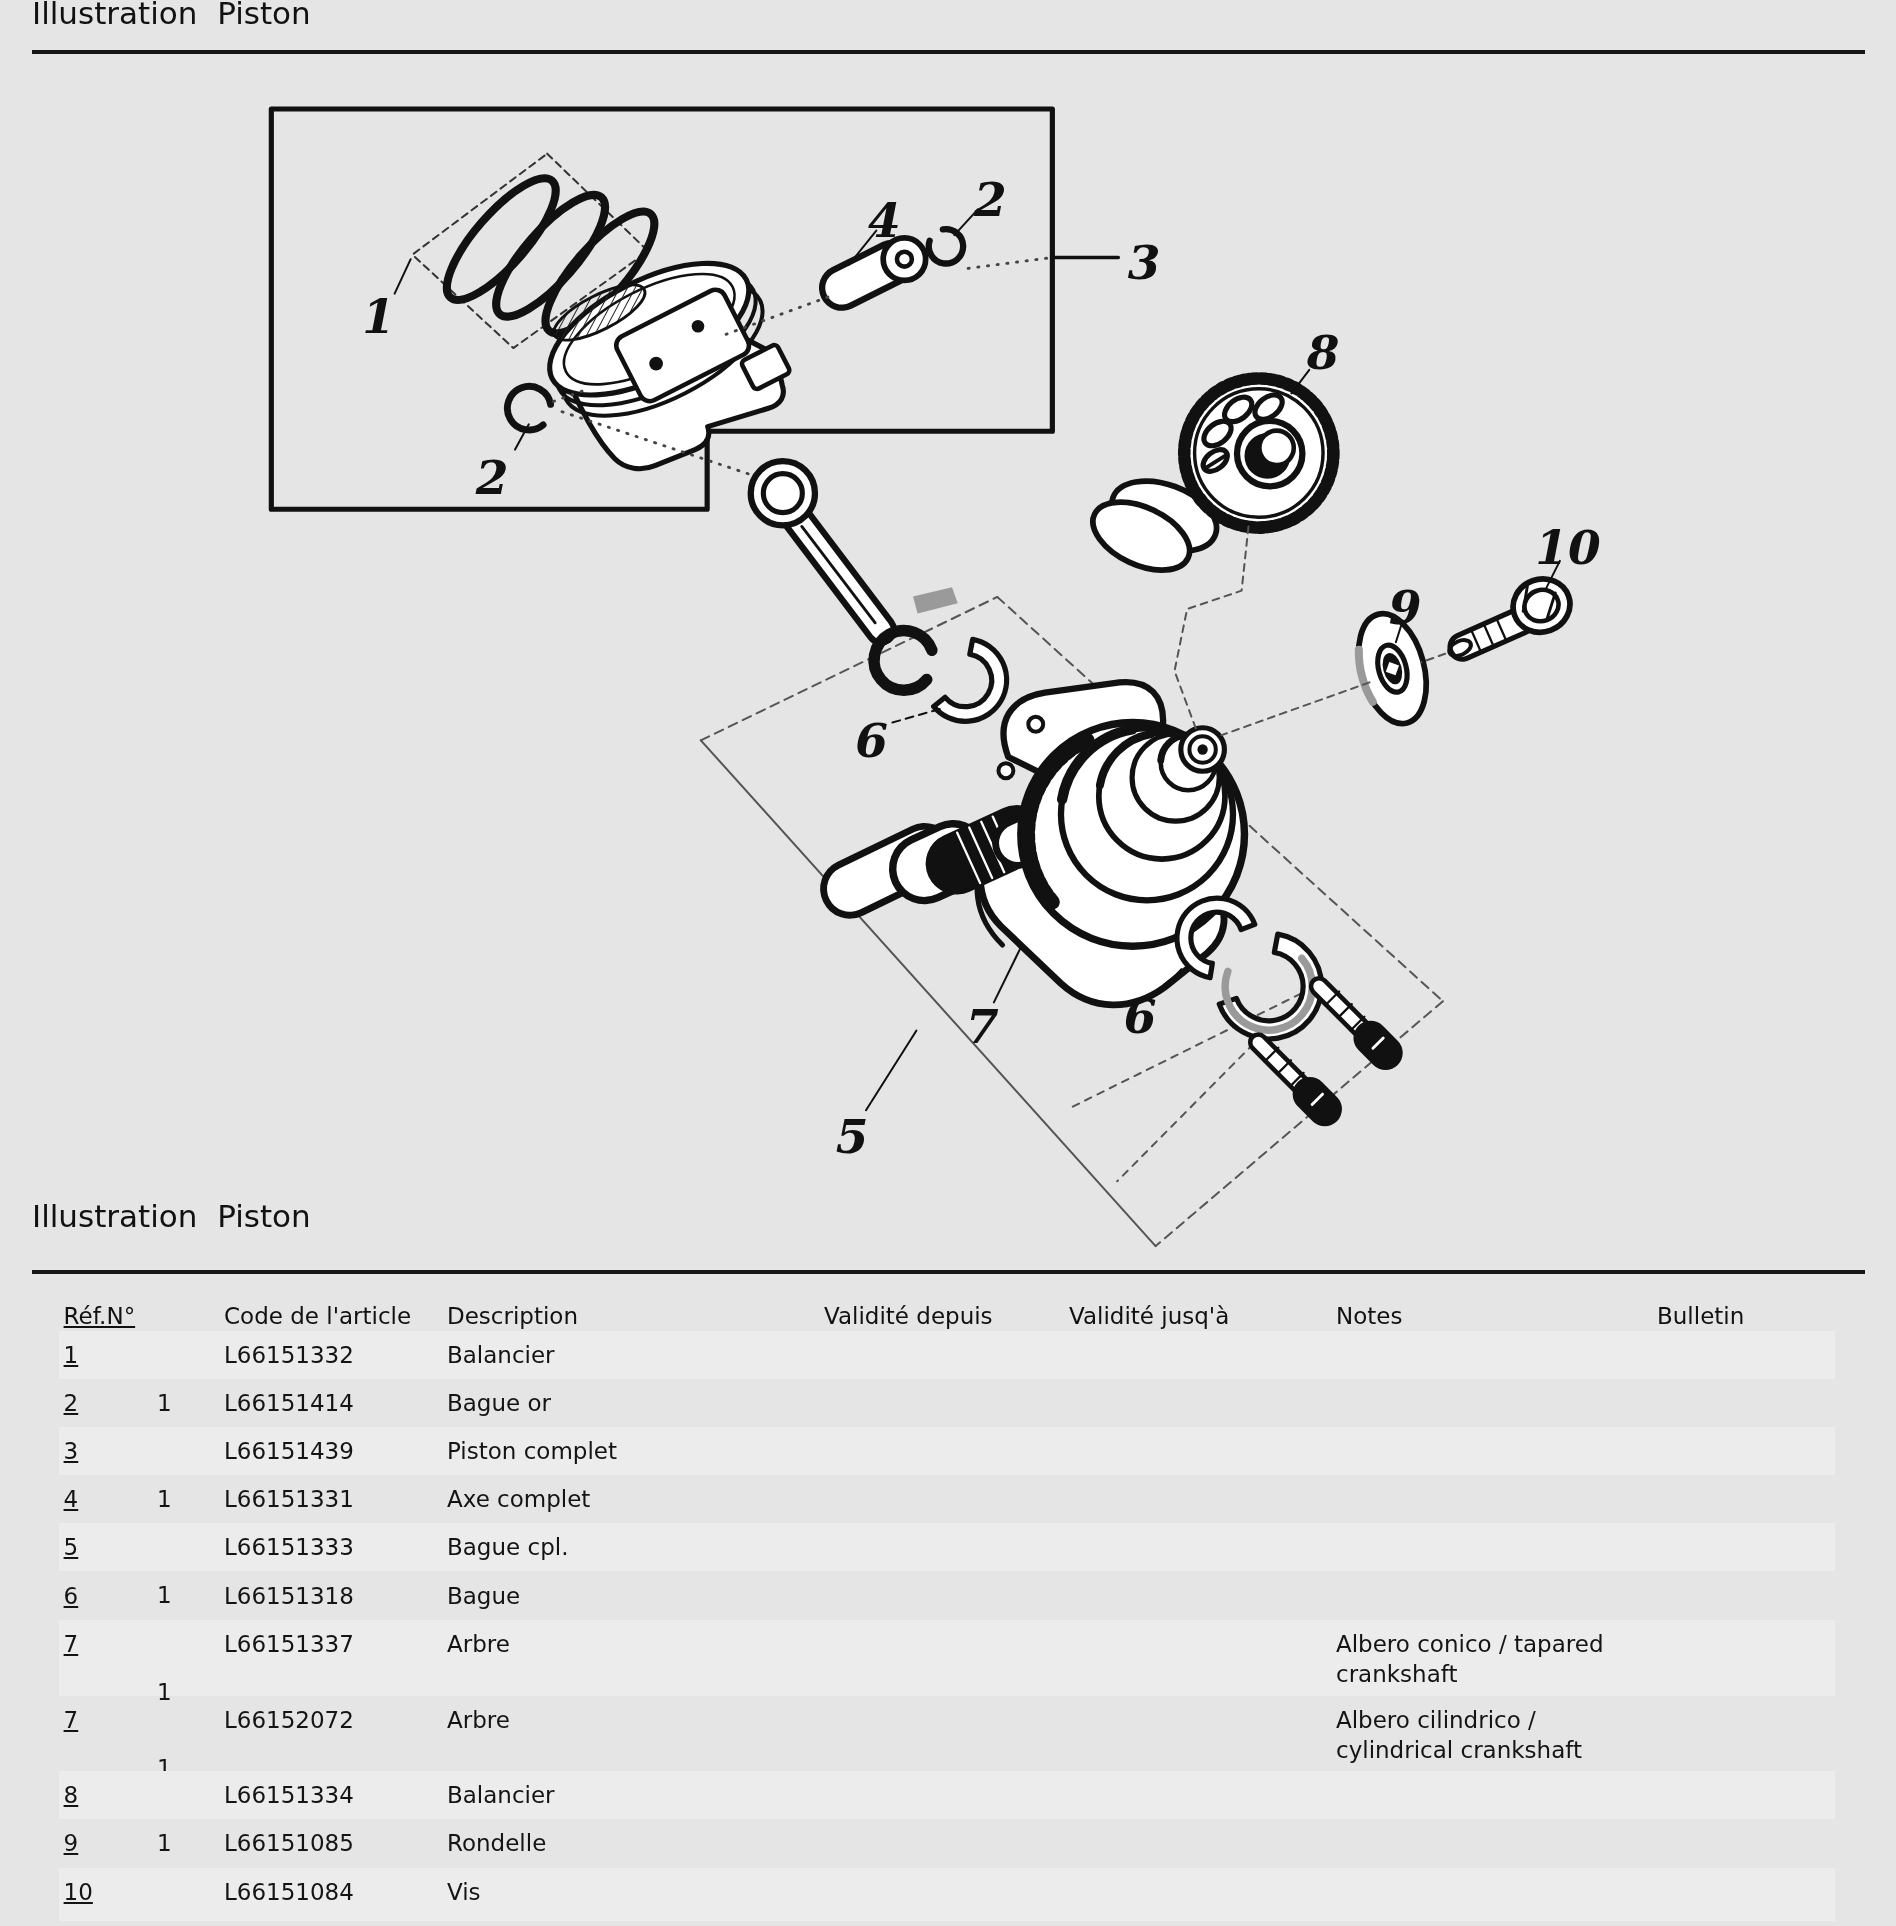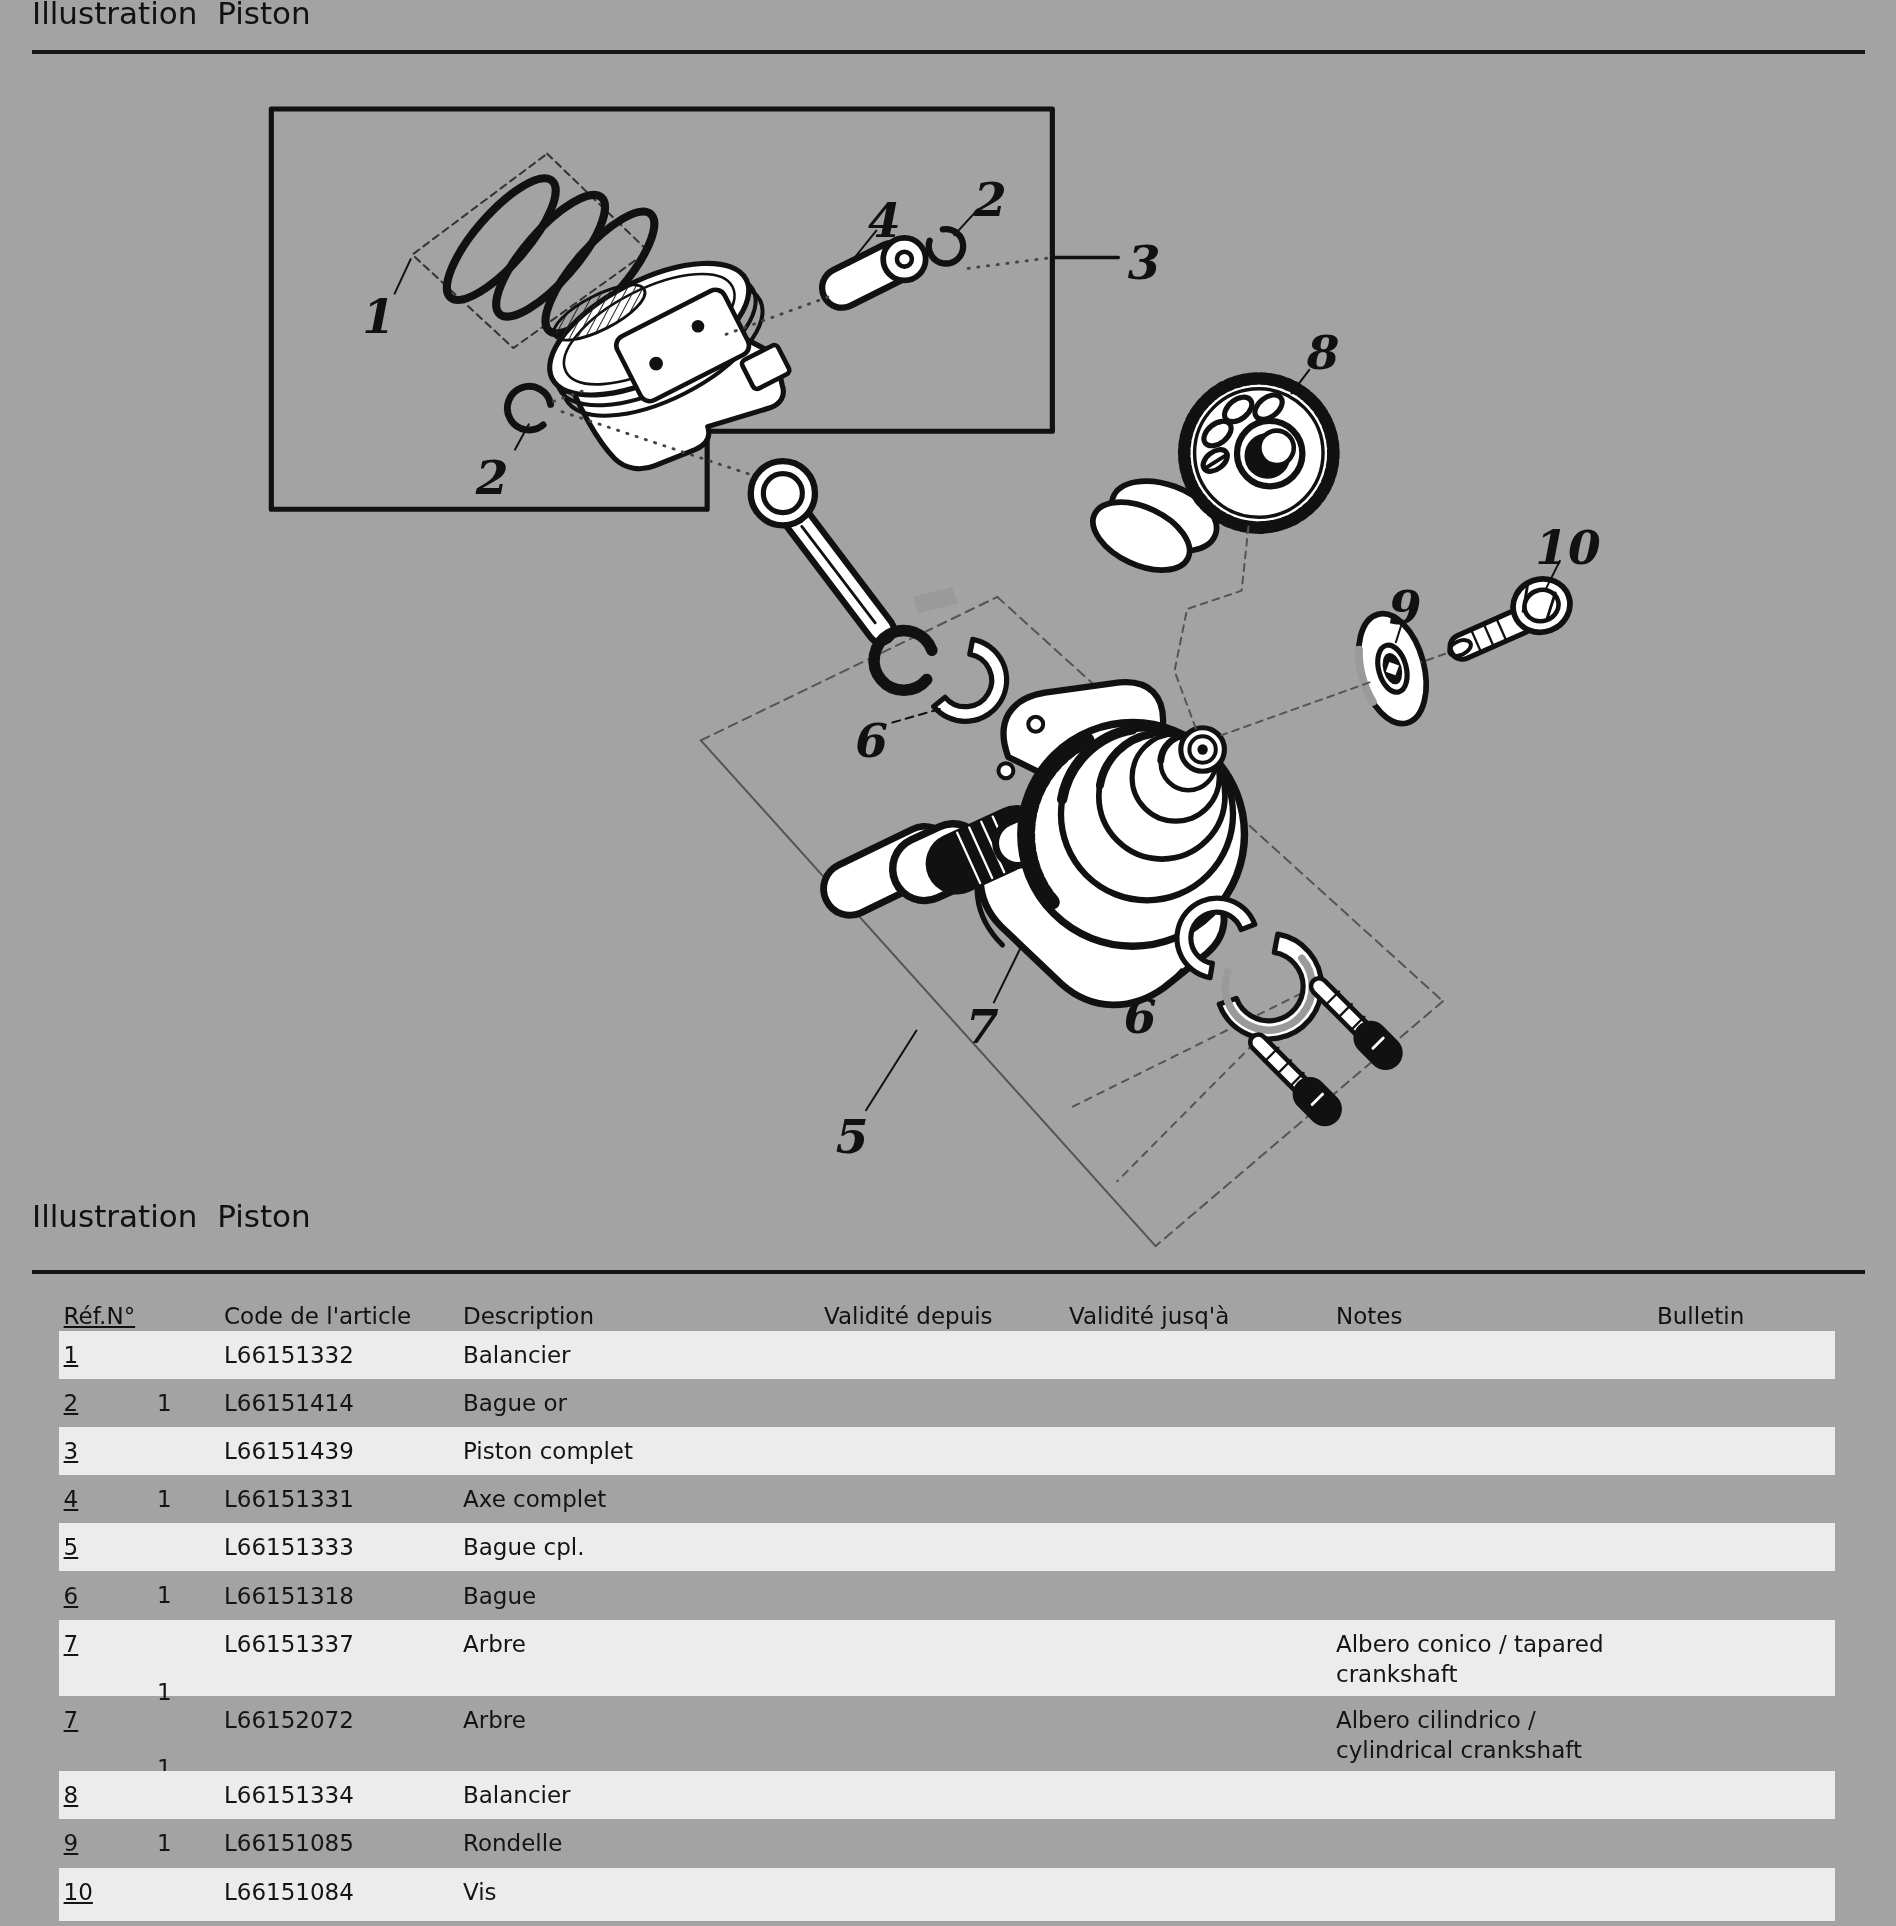--- a/index.html
+++ b/index.html
@@ -1,26 +1,26 @@
 <!DOCTYPE html>
 <html style="font-size:9.2px"><head>
 <meta charset="utf-8">
 <style>
   html,body{margin:0;padding:0;background:#fff;}
-  #page{position:relative;width:1896px;height:1926px;background:#a3a3a3;overflow:hidden;
+  #page{position:relative;width:1896px;height:1926px;background:#e5e5e5;overflow:hidden;
         font-family:"DejaVu Sans","Liberation Sans",sans-serif;color:#111;}
   .title{position:absolute;left:32px;font-size:31px;font-weight:400;color:#111;
          white-space:pre;letter-spacing:0px;}
   .rule{position:absolute;left:32px;width:1833px;height:4px;background:#161616;}
   #diagram{position:absolute;left:0;top:0;}
   
   .trow{position:absolute;left:59px;width:1776px;}
   .trow.gray{background:#ececec;}
   .cell{position:absolute;top:10.3px;font-size:23px;line-height:1.28;color:#141414;}
-  .c-ref{left:4.6px;text-decoration:underline;}  .c-qty{left:98px;margin-top:48px;} .c-code{left:165px;} .c-desc{left:404px;}
+  .c-ref{left:4.6px;text-decoration:underline;}  .c-qty{left:98px;margin-top:48px;} .c-code{left:165px;} .c-desc{left:388px;}
   .c-vfrom{left:765px;} .c-vto{left:1010px;} .c-notes{left:1277px;width:313px;}
   .c-bull{left:1598px;}
   .thead .cell{font-size:23px;color:#111;}
   svg text.callout{font-family:"DejaVu Serif","Liberation Serif",serif;
                    font-size:82px;font-weight:bold;font-style:italic;fill:#111;}
 </style>
 </head>
 <body>
 
 <div id="page">

